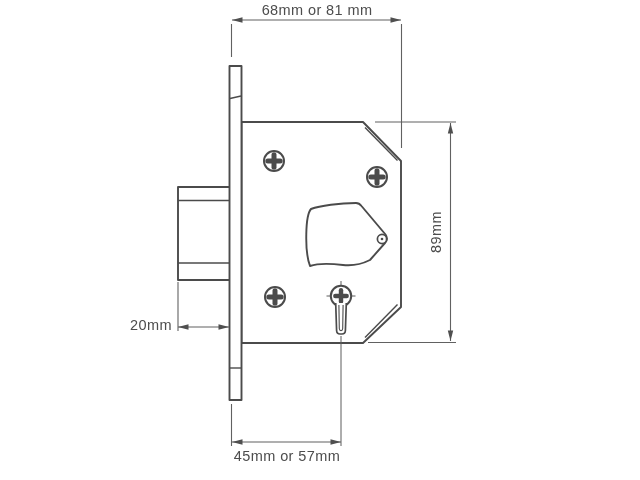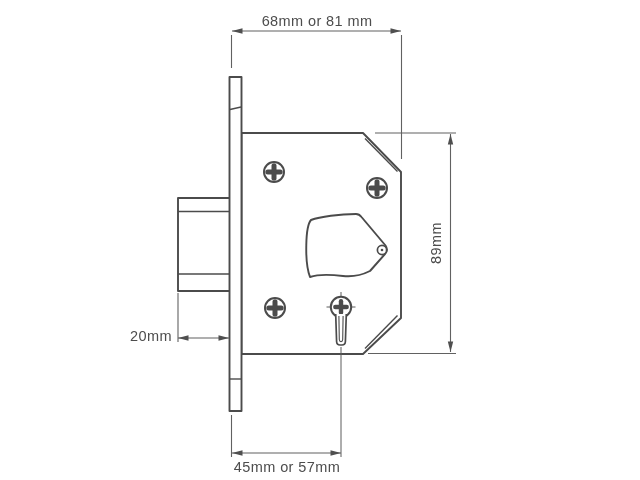--- a/index.html
+++ b/index.html
@@ -9,21 +9,20 @@
     width: 640px;
     height: 480px;
     overflow: hidden;
     font-family: "Liberation Sans", sans-serif;
   }
   .stage {
     position: relative;
     width: 640px;
     height: 432px;
     background: #ffffff;
-    margin-top: 11px;
   }
   svg { display: block; }
   .outline {
     stroke: #4b4b4b;
     stroke-width: 1.9;
     fill: #ffffff;
     stroke-linejoin: round;
   }
   .outline-thin {
     stroke: #4b4b4b;

